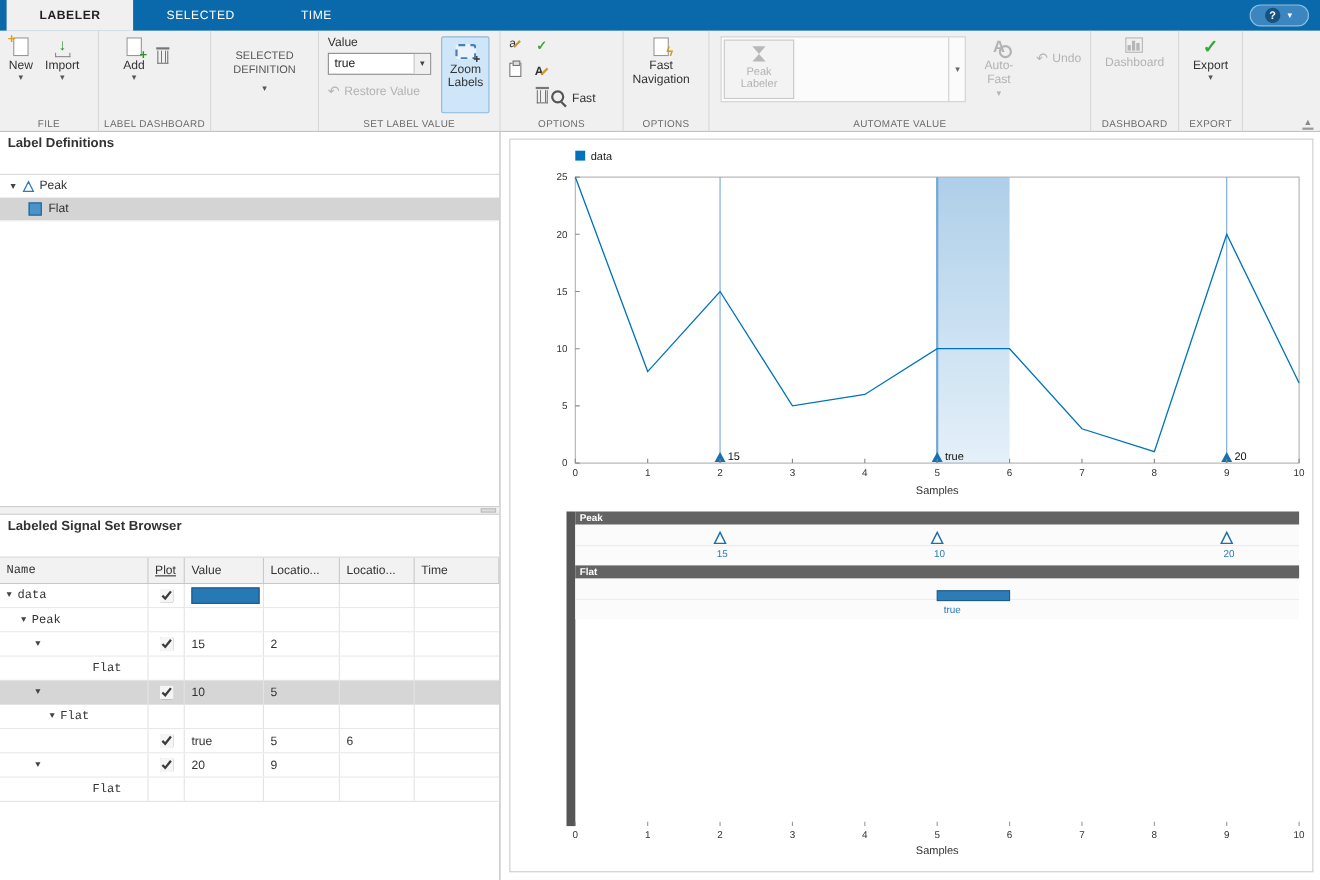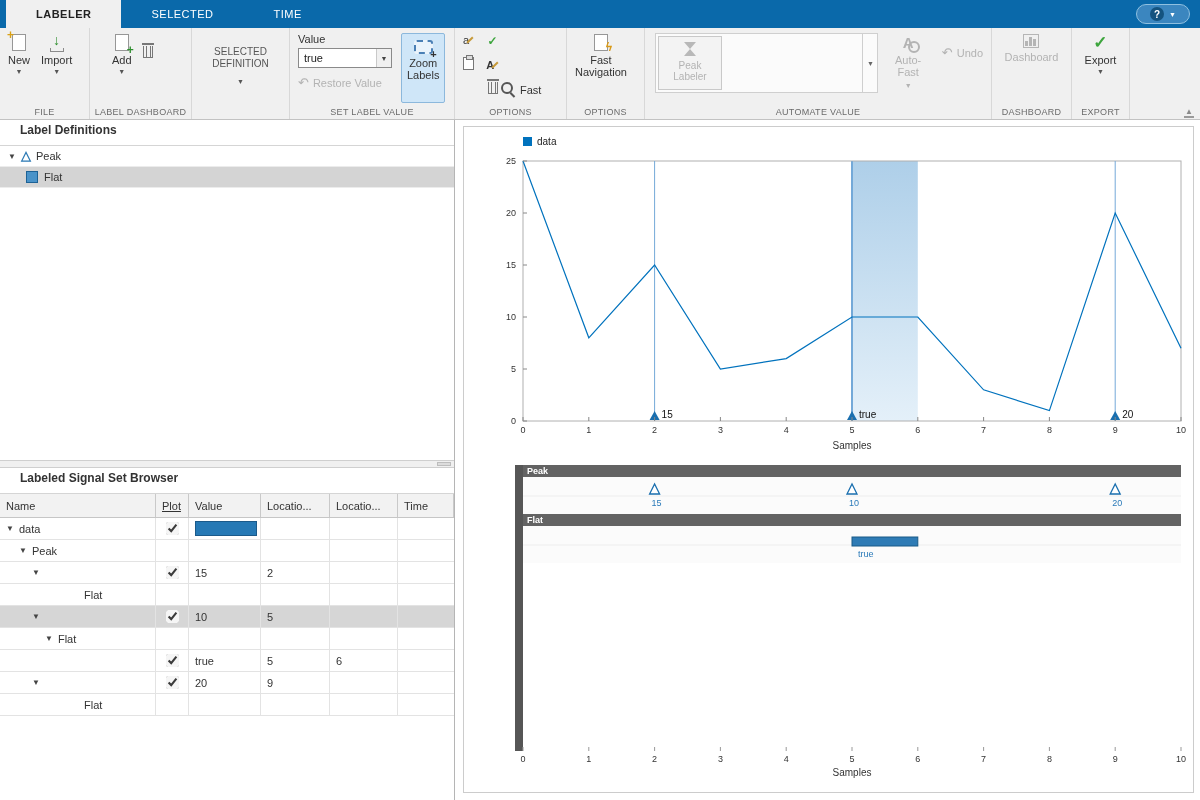--- a/index.html
+++ b/index.html
@@ -79,37 +79,37 @@
   .gallery-item { width:64px; margin:2px; border:1px solid #c9c9c9; background:#f3f3f3; display:flex; flex-direction:column; align-items:center; padding-top:5px; font-size:10px; line-height:11px; }
   .gallery-fill { flex:1; }
   .gallery-caret { width:15px; border-left:1px solid #cfcfcf; display:flex; align-items:center; justify-content:center; font-size:7px; color:#666; }
   .undo-btn { display:flex; align-items:center; gap:4px; margin-top:14px; padding:0 4px; }
 
   .collapse-btn { position:absolute; right:6px; bottom:1px; font-size:8px; color:#8a8a8a; border-bottom:2px solid #9a9a9a; line-height:9px; padding:0 1px; }
 
   
   .main { position:absolute; top:120px; left:0; right:0; bottom:0; background:#fff; }
   .left-panel { position:absolute; left:0; top:0; width:455px; bottom:0; border-right:1px solid #b5b5b5; background:#fff; }
-  .panel-title { height:26px; line-height:21px; padding-left:20px; font-size:12px; font-weight:bold; color:#333; border-bottom:1px solid #d5d5d5; background:#fff; white-space:nowrap; }
+  .panel-title { height:39px; line-height:21px; padding-left:7px; font-size:12px; font-weight:bold; color:#333; border-bottom:1px solid #d5d5d5; background:#fff; white-space:nowrap; }
   .defs-panel { position:absolute; top:0; left:0; right:0; height:340px; overflow:hidden; }
   .tree-row { height:21px; display:flex; align-items:center; border-bottom:1px solid #ececec; padding-left:8px; background:#fff; }
   .tree-row.selected { background:#d4d4d4; }
   .tree-arrow { font-size:8px; color:#444; margin-right:5px; }
   .peak-glyph { color:#2e7bb5; font-size:13px; font-weight:bold; margin-right:5px; line-height:14px; }
   .flat-swatch { width:12px; height:12px; background:#4a93c9; border:1px solid #1d6296; margin-right:6px; display:inline-block; }
   .splitter { position:absolute; top:340px; left:0; right:0; height:8px; background:#f0f0f0; border-top:1px solid #cfcfcf; border-bottom:1px solid #cfcfcf; }
   .splitter .handle { position:absolute; right:3px; top:1px; width:14px; height:4px; background:#dcdcdc; border:1px solid #bdbdbd; }
   .browser-panel { position:absolute; top:348px; left:0; right:0; bottom:0; display:flex; flex-direction:column; overflow:hidden; }
   #browser-table { flex:1; overflow:hidden; }
   .trow { display:flex; height:22px; border-bottom:1px solid #e3e3e3; background:#fff; align-items:stretch; }
   .trow.thead { background:#f2f2f2; border-bottom:1px solid #c6c6c6; height:24px; }
   .trow.selected { background:#d6d6d6; }
   .tcell { border-right:1px solid #e3e3e3; display:flex; align-items:center; padding-left:6px; overflow:hidden; white-space:nowrap; }
   .thead .tcell { border-right:1px solid #c9c9c9; color:#333; }
-  .c0 { width:156px; } .c1 { width:33px; justify-content:center; padding-left:0;text-decoration:underline; } .c2 { width:72px; }
+  .c0 { width:135px;font-family:Liberation Mono, monospace; } .c1 { width:33px; justify-content:center; padding-left:0;text-decoration:underline; } .c2 { width:72px; }
   .c3 { width:69px; } .c4 { width:68px; } .c5 { flex:1; border-right:none; }
   .thead .c1 { justify-content:flex-start; padding-left:6px; }
   input[type=checkbox] { width:13px; height:13px; accent-color:#f5f5f5; }
   .value-bar { width:62px; height:15px; background:#2679b5; border:1px solid #1b5a8a; }
 
   .right-panel { position:absolute; left:456px; top:0; right:0; bottom:0; background:#fff; }
   .canvas { position:absolute; left:7px; top:6px; width:731px; height:667px; border:1px solid #cccccc; background:#fff; }
   .canvas svg { position:absolute; left:0; font-family:"Liberation Sans", sans-serif; }
   #chart-top { top:0; width:729px; height:334px; }
   #chart-bottom { top:334px; width:729px; height:331px; }

